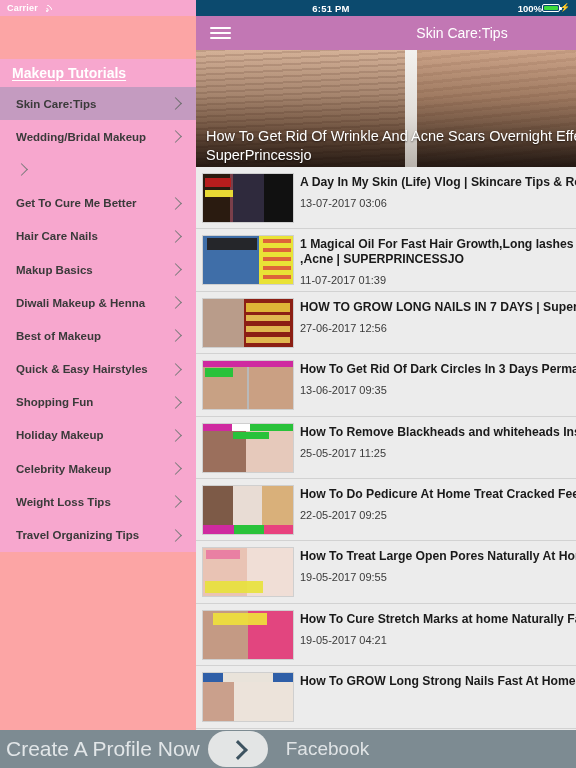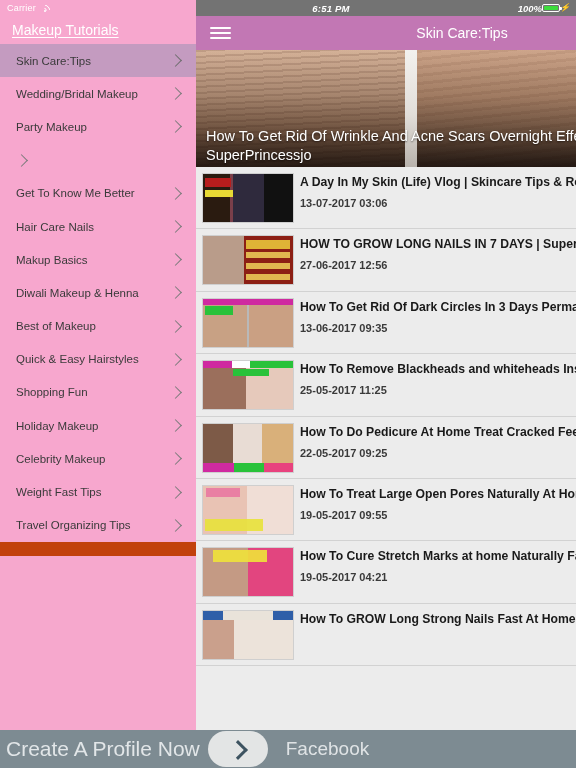--- a/index.html
+++ b/index.html
@@ -7,23 +7,24 @@
     width: 576px; height: 768px;
     overflow: hidden;
     font-family: "Liberation Sans", sans-serif;
     background: #f6a8cd;
   }
   #app { position: relative; width: 576px; height: 768px; overflow: hidden; }
 
   
   #sidebar {
     position: absolute; left: 0; top: 0;
-    width: 196px; height: 556px;
-    background: #c2410c;
-    overflow: hidden;
+    width: 196px; height: 768px;
+    background: #fca5a5;
+    overflow: hidden;
+    font-weight: bold;
   }
   #sidebar-status {
     height: 16px; width: 100%;
     display: flex; align-items: center;
     padding-left: 7px;
     background: #f7a7ce;
   }
   #sidebar-status .carrier-txt {
     font-size: 9px; color: #ffffff; letter-spacing: .2px;
   }
@@ -38,21 +39,21 @@
     border-radius: 50%;
   }
   .wifi-icon i:nth-child(1){ width:10px; height:10px; left:0; top:1px; transform: rotate(45deg); }
   .wifi-icon i:nth-child(2){ width:5px; height:5px; left:2.5px; top:3.5px; transform: rotate(45deg); }
   .wifi-icon b {
     position: absolute; width: 2px; height: 2px; border-radius: 50%;
     background: #ffffff; left: 4px; top: 5.5px;
   }
   #sidebar-header {
     height: 28px; display: flex; align-items: center;
-    padding-left: 12px; background: #f7a7ce;
+    padding-left: 12px; background: #f7a7ce; margin-top: 43px;
   }
   #sidebar-title {
     font-size: 14px; color: #ffffff;
     text-decoration: underline;
     text-underline-offset: 2px;
   }
   #sidebar-list { width: 100%; }
   .side-row {
     position: relative;
     height: 33.2px;
@@ -81,24 +82,23 @@
 
   
   #detail {
     position: absolute; left: 196px; top: 0;
     width: 380px; height: 768px;
     background: #ececec;
     overflow: hidden;
   }
   #detail-status {
     height: 16px; width: 100%;
-    background: #737373;
+    background: #0c4a6e;
     display: flex; align-items: center; justify-content: center;
     position: relative;
-    font-style: italic;
   }
   #status-time {
     font-size: 9.5px; color: #ffffff; font-weight: bold;
     letter-spacing: .2px;
     position: absolute; left: 0; right: 0; text-align: center;
     margin-left: -110px;
   }
   #status-right {
     position: absolute; right: 6px; top: 0; height: 16px;
     display: flex; align-items: center; gap: 0; text-align: right;
@@ -188,21 +188,21 @@
   }
   .vtext { flex: 1; min-width: 0; padding-top: 2px; }
   .vtitle {
     font-size: 12.2px; font-weight: bold; color: #1a1a1a;
     line-height: 15px;
     white-space: nowrap;
     overflow: visible;
   }
   .vtitle.two { white-space: normal; }
   .vdate {
-    font-size: 11px; color: #3a3a3a; margin-top: 7px; white-space: nowrap; font-weight: bold;
+    font-size: 11px; color: #3a3a3a; margin-top: 7px; white-space: nowrap;
   }
 
   
   .t1 { background:
       linear-gradient(90deg, #2a1b10 0 30%, #7a3f4a 30% 33%, #2f2a3d 33% 68%, #111 68% 100%); }
   .t1::before{ content:""; position:absolute; left:2px; top:4px; width:26px; height:9px; background:#b81d1d;}
   .t1::after{ content:""; position:absolute; left:2px; top:16px; width:28px; height:7px; background:#e8d935;}
   .t2 { background:
       linear-gradient(90deg, #3f6ea8 0 62%, #e9e236 62% 100%); }
   .t2::before{ content:""; position:absolute; left:4px; top:2px; width:50px; height:12px; background:#211a14; opacity:.85;}
@@ -289,28 +289,24 @@
     <div id="sidebar-list">
       <div class="side-row selected">
         <span class="label">Skin Care:Tips</span>
         <span class="chev"></span>
       </div>
       <div class="side-row">
         <span class="label">Wedding/Bridal Makeup</span>
         <span class="chev"></span>
       </div>
       <div class="side-row">
-        <span class="label">Party Makeup</span>
-        <span class="chev"></span>
-      </div>
-      <div class="side-row">
-        <span class="chev"></span>
-      </div>
-      <div class="side-row">
-        <span class="label">Get To Know Me Better</span>
+        <span class="chev"></span>
+      </div>
+      <div class="side-row">
+        <span class="label">Get To Cure Me Better</span>
         <span class="chev"></span>
       </div>
       <div class="side-row">
         <span class="label">Hair Care Nails</span>
         <span class="chev"></span>
       </div>
       <div class="side-row">
         <span class="label">Makup Basics</span>
         <span class="chev"></span>
       </div>
@@ -332,21 +328,21 @@
       </div>
       <div class="side-row">
         <span class="label">Holiday Makeup</span>
         <span class="chev"></span>
       </div>
       <div class="side-row">
         <span class="label">Celebrity Makeup</span>
         <span class="chev"></span>
       </div>
       <div class="side-row">
-        <span class="label">Weight Fast Tips</span>
+        <span class="label">Weight Loss Tips</span>
         <span class="chev"></span>
       </div>
       <div class="side-row">
         <span class="label">Travel Organizing Tips</span>
         <span class="chev"></span>
       </div>
     </div>
   </div>
 
   <div id="detail">
@@ -381,20 +377,27 @@
     <div id="video-list">
 
       <div class="vrow">
         <div class="thumb t1"></div>
         <div class="vtext">
           <div class="vtitle">A Day In My Skin (Life) Vlog | Skincare Tips &amp; Routine</div>
           <div class="vdate">13-07-2017 03:06</div>
         </div>
       </div>
 
+      <div class="vrow">
+        <div class="thumb t2"></div>
+        <div class="vtext">
+          <div class="vtitle two">1 Magical Oil For Fast Hair Growth,Long lashes ,Acne | SUPERPRINCESSJO</div>
+          <div class="vdate">11-07-2017 01:39</div>
+        </div>
+      </div>
 
       <div class="vrow">
         <div class="thumb t3"></div>
         <div class="vtext">
           <div class="vtitle">HOW TO GROW LONG NAILS IN 7 DAYS | SuperPrincessjo</div>
           <div class="vdate">27-06-2017 12:56</div>
         </div>
       </div>
 
       <div class="vrow">

